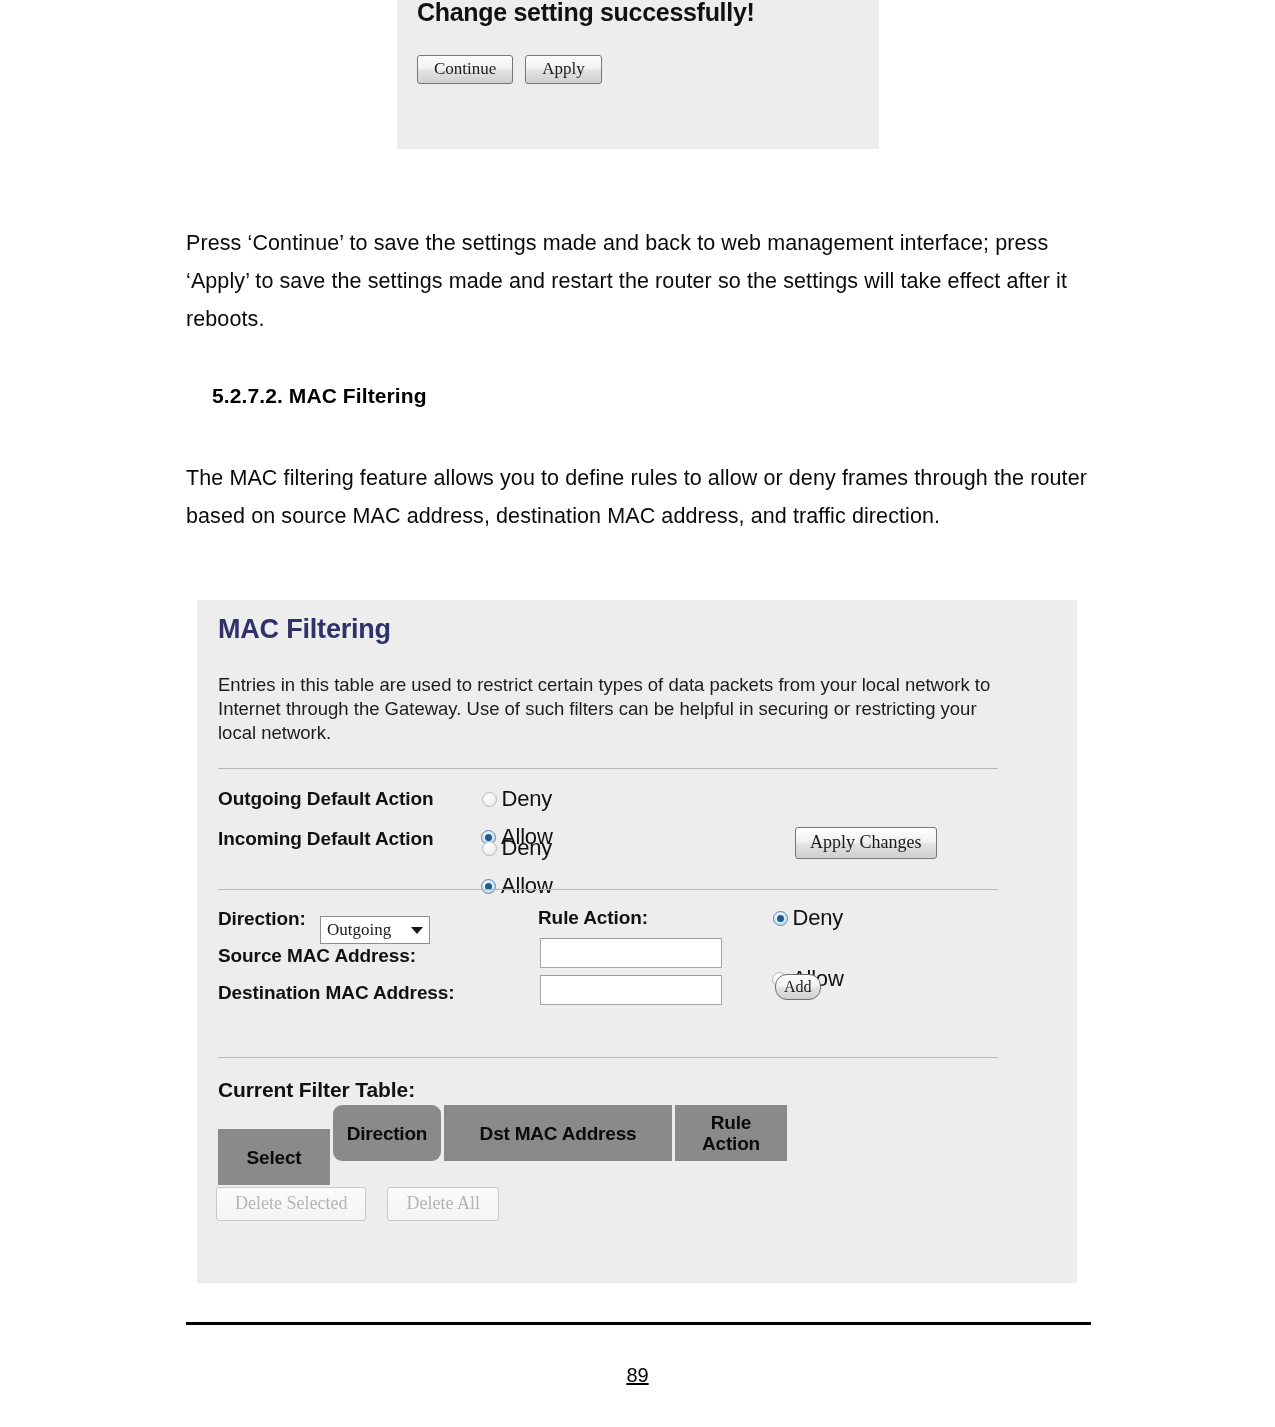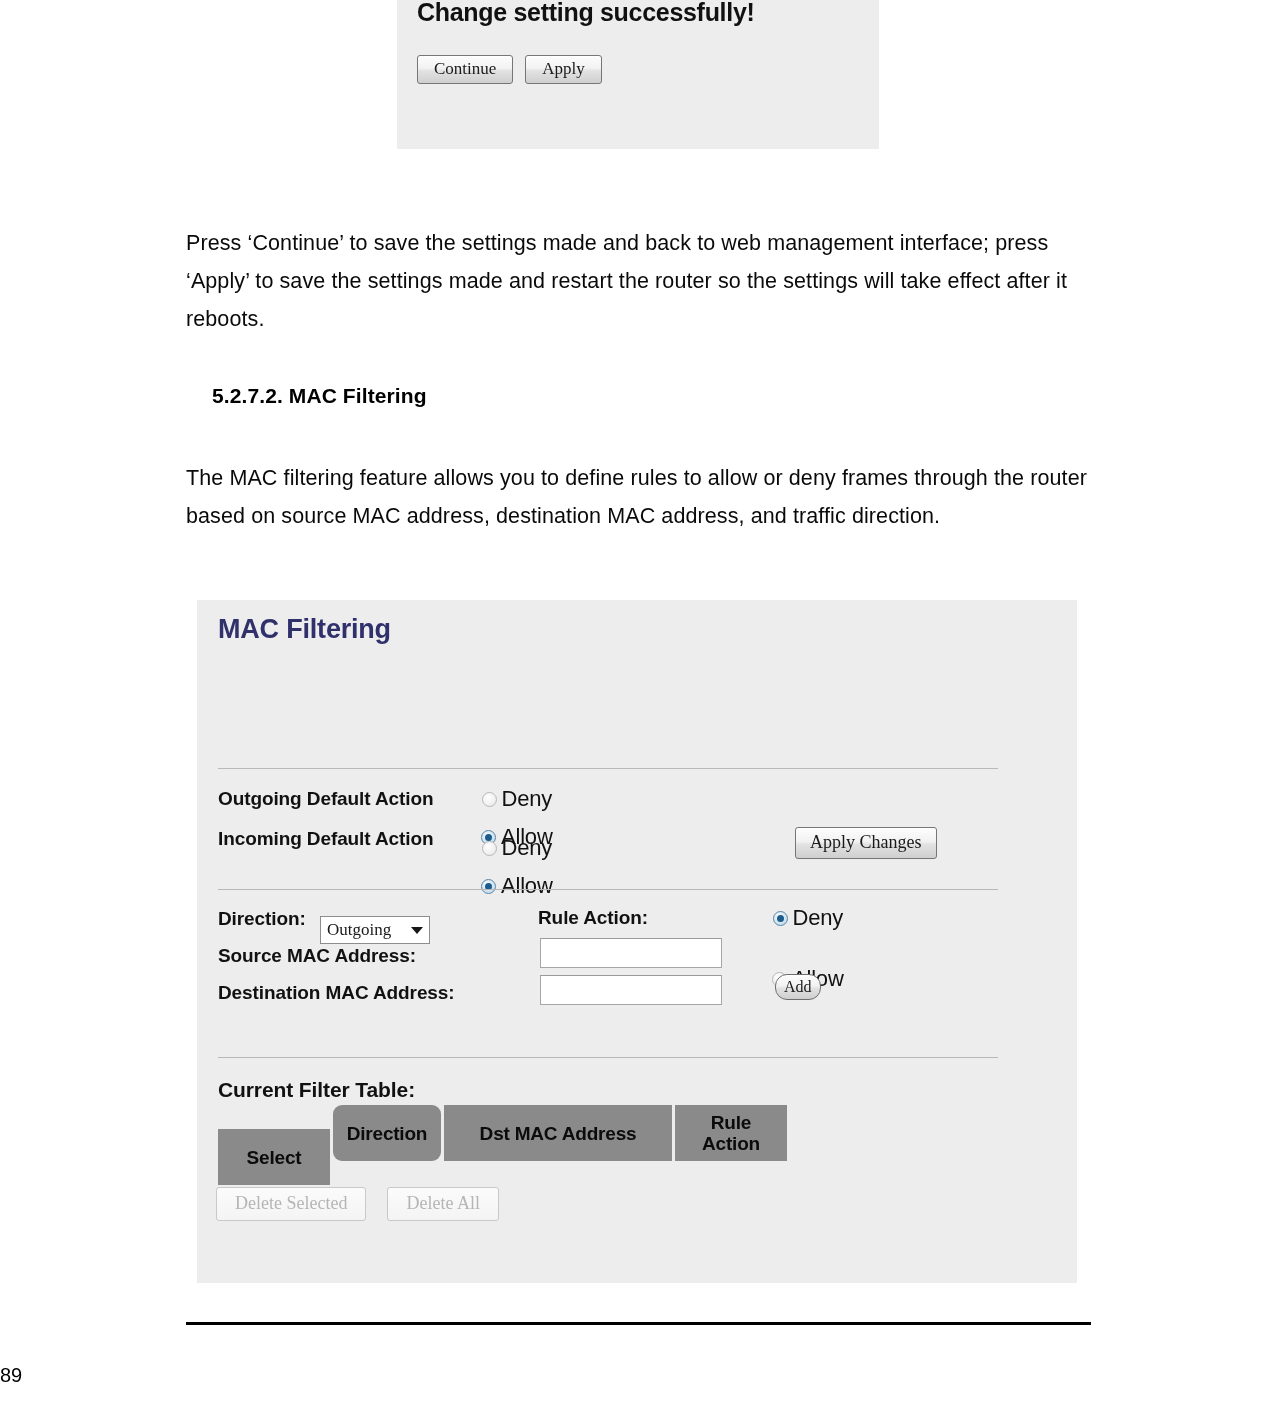--- a/index.html
+++ b/index.html
@@ -281,23 +281,24 @@
     top: 1322px;
     width: 905px;
     height: 3px;
     background: #000;
   }
   #page-number {
     position: absolute;
     left: 0;
     top: 1364px;
     width: 1275px;
-    text-align: left;
+    text-align: center;
     font-size: 20px;
     color: #000;
+    text-decoration: underline;
   }
 </style>
 </head>
 <body>
 
 <div id="top-screenshot">
   <div class="success-title">Change setting successfully!</div>
   <div class="btn-row">
     <div class="webbtn">Continue</div>
     <div class="webbtn">Apply</div>
@@ -306,20 +307,21 @@
 
 <div class="doc-para" id="para-1">Press ‘Continue’ to save the settings made and back to web management interface; press ‘Apply’ to save the settings made and restart the router so the settings will take effect after it reboots.</div>
 
 <div id="section-heading">5.2.7.2. MAC Filtering</div>
 
 <div class="doc-para" id="para-2">The MAC filtering feature allows you to define rules to allow or deny frames through the router based on source MAC address, destination MAC address, and traffic direction.</div>
 
 <div id="mac-panel">
 
   <div class="panel-title">MAC Filtering</div>
+  <div class="panel-desc">Entries in this table are used to restrict certain types of data packets from your local network to Internet through the Gateway. Use of such filters can be helpful in securing or restricting your local network.</div>
 
   <div class="hr-line" id="hr-1"></div>
 
   <div class="field-label" id="row-outgoing">Outgoing Default Action</div>
   <div class="field-label" id="row-incoming">Incoming Default Action</div>
 
   <div class="radio-group" id="radios-outgoing">
     <div class="radio-opt">
       <span class="radio-dot"></span>
       <span class="radio-text">Deny</span>

